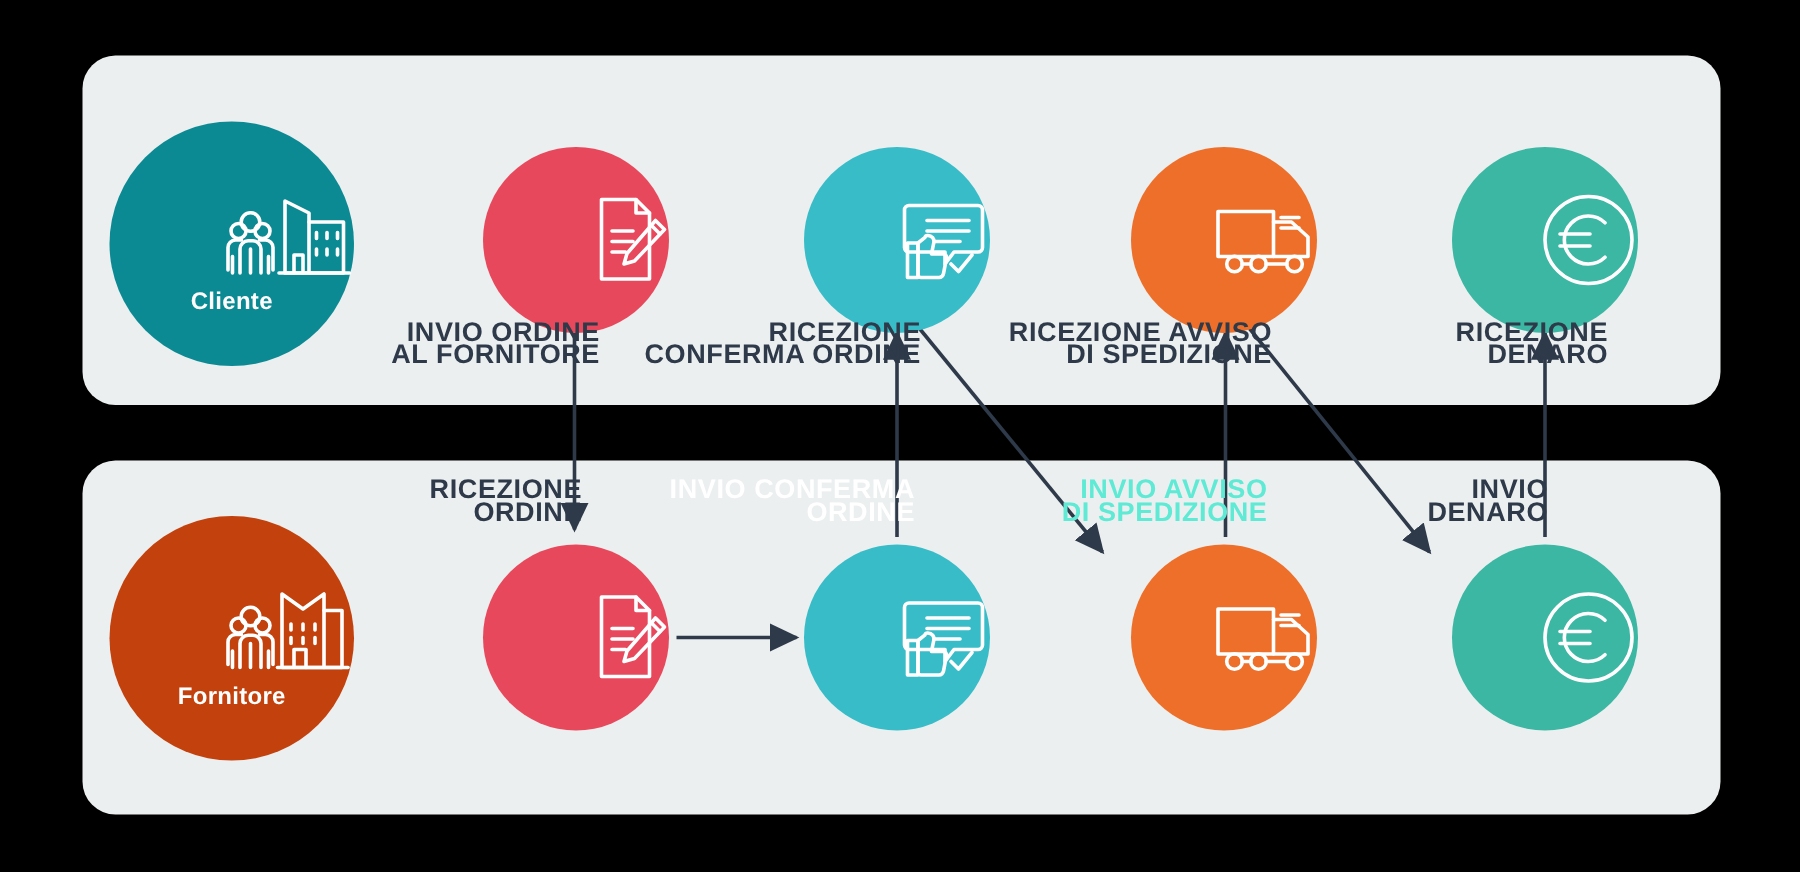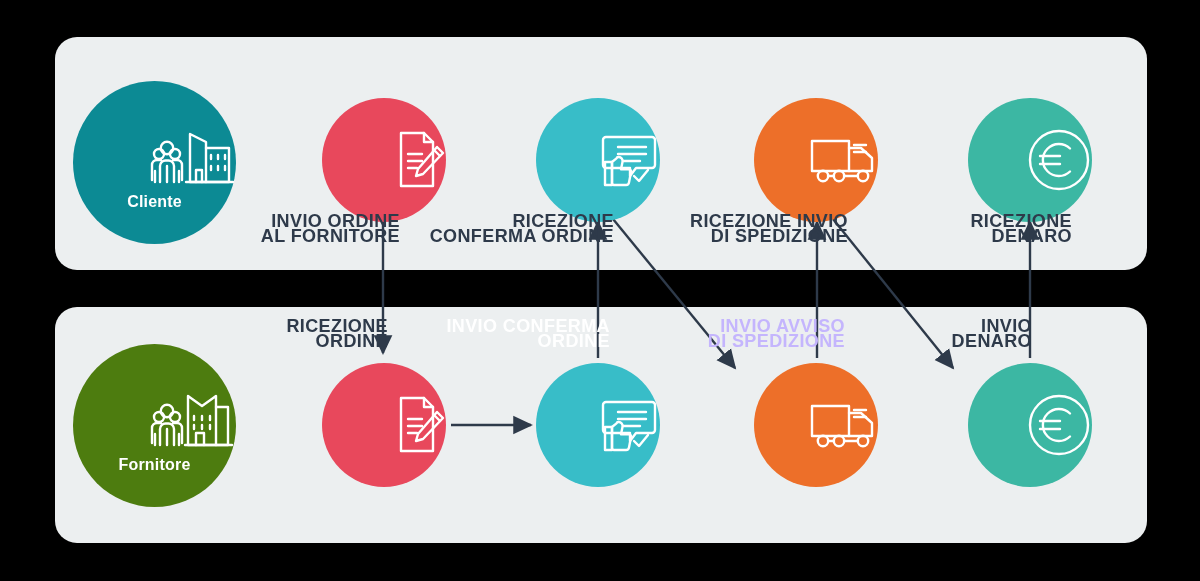--- a/index.html
+++ b/index.html
@@ -155,21 +155,21 @@
   <div class="node" id="n-client-money" style="left:968px; top:98px; width:124px; height:124px; background:#3cb7a3;">
     <span>
       <svg width="66" height="66" viewBox="0 0 66 66" fill="none" stroke="#ffffff" stroke-width="2.4" stroke-linecap="round" stroke-linejoin="round">
         <circle cx="33" cy="33" r="29"></circle>
         <path d="M44 21.5 a16 16 0 1 0 0 23"></path>
         <path d="M14 29 L34 29 M14 37 L34 37"></path>
       </svg>
     </span>
   </div>
 
-  <div class="node" id="n-supplier-actor" style="left:73px; top:344px; width:163px; height:163px; background:#4d7c0f;">
+  <div class="node" id="n-supplier-actor" style="left:73px; top:344px; width:163px; height:163px; background:#c2410c;">
     <span style="margin-top:-12px;">
       <svg width="92" height="66" viewBox="0 0 92 66" fill="none" stroke="#ffffff" stroke-width="2.4" stroke-linecap="round" stroke-linejoin="round">
         <circle cx="15" cy="30" r="5"></circle>
         <circle cx="31" cy="30" r="5"></circle>
         <circle cx="23" cy="24" r="6.2"></circle>
         <path d="M8 56 L8 41 a5 5 0 0 1 5 -5 l4 0"></path>
         <path d="M38 56 L38 41 a5 5 0 0 0 -5 -5 l-4 0"></path>
         <path d="M16 58 L16 42 a5.5 5.5 0 0 1 5.5 -5.5 l3 0 a5.5 5.5 0 0 1 5.5 5.5 L30 58"></path>
         <path d="M11 47 L11 58 M35 47 L35 58 M23 42 L23 58"></path>
         <path d="M44 58 L44 9 L58 19 L72 9 L72 58 Z"></path>
@@ -230,27 +230,27 @@
         <path d="M44 21.5 a16 16 0 1 0 0 23"></path>
         <path d="M14 29 L34 29 M14 37 L34 37"></path>
       </svg>
     </span>
   </div>
 
   <div class="caption" style="left: 204px; top: 214px; width: 196px; color: rgb(46, 58, 74);">INVIO ORDINE
 AL FORNITORE</div>
   <div class="caption" style="left: 418px; top: 214px; width: 196px; color: rgb(46, 58, 74);">RICEZIONE
 CONFERMA ORDINE</div>
-  <div class="caption" style="left: 632px; top: 214px; width: 216px; color: rgb(46, 58, 74);">RICEZIONE INVIO
+  <div class="caption" style="left: 632px; top: 214px; width: 216px; color: rgb(46, 58, 74);">RICEZIONE AVVISO
 DI SPEDIZIONE</div>
   <div class="caption" style="left: 876px; top: 214px; width: 196px; color: rgb(46, 58, 74);">RICEZIONE
 DENARO</div>
 
   <div class="caption" style="left: 208px; top: 319px; width: 180px; color: rgb(46, 58, 74);">RICEZIONE
 ORDINE</div>
   <div class="caption" style="left: 420px; top: 319px; width: 190px; color: #ffffff;">INVIO CONFERMA
 ORDINE</div>
-  <div class="caption" style="left: 655px; top: 319px; width: 190px; color: #c4b5fd;">INVIO AVVISO
+  <div class="caption" style="left: 655px; top: 319px; width: 190px; color: #5eead4;">INVIO AVVISO
 DI SPEDIZIONE</div>
   <div class="caption" style="left: 852px; top: 319px; width: 180px; color: rgb(46, 58, 74);">INVIO
 DENARO</div>
 
 </div>
 
 </body></html>

